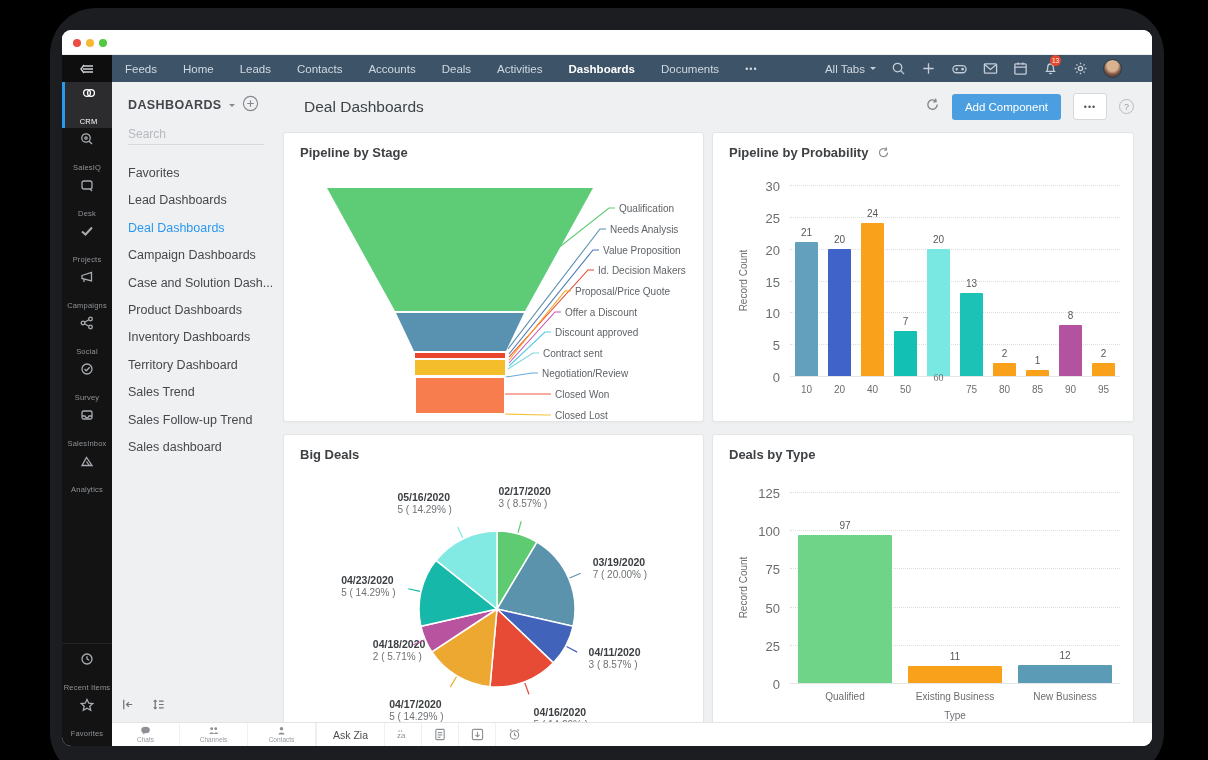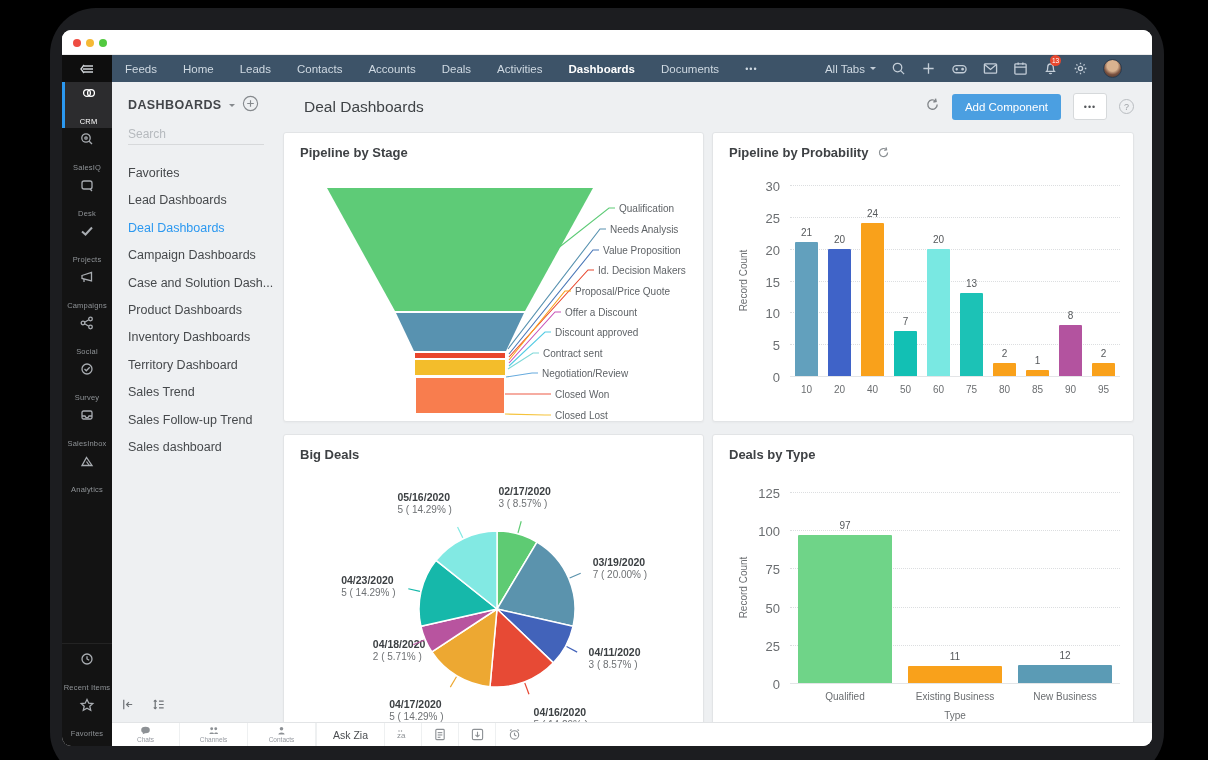--- a/index.html
+++ b/index.html
@@ -371,21 +371,21 @@
             <div class="blabel" style="left: 110px; top: 100.667px; width: 33px;">20</div>
             <div class="xtick" style="left: 71.5px; top: 251px; width: 110px;">20</div>
             <div class="bar" style="left: 148px; top: 90.2px; width: 23px; height: 152.8px; background: rgb(249, 161, 27);"></div>
             <div class="blabel" style="left: 143px; top: 75.2px; width: 33px;">24</div>
             <div class="xtick" style="left: 104.5px; top: 251px; width: 110px;">40</div>
             <div class="bar" style="left: 181px; top: 198.433px; width: 23px; height: 44.5667px; background: rgb(18, 192, 180);"></div>
             <div class="blabel" style="left: 176px; top: 183.433px; width: 33px;">7</div>
             <div class="xtick" style="left: 137.5px; top: 251px; width: 110px;">50</div>
             <div class="bar" style="left: 214px; top: 115.667px; width: 23px; height: 127.333px; background: rgb(121, 232, 226);"></div>
             <div class="blabel" style="left: 209px; top: 100.667px; width: 33px;">20</div>
-            <div class="xtick" style="left: 170.5px; top: 251px; width: 110px;">60</div>
+            <div class="xtick" style="left: 170.5px; top: 239px; width: 110px; font-family: Liberation Serif, serif;">60</div>
             <div class="bar" style="left: 247px; top: 160.233px; width: 23px; height: 82.7667px; background: rgb(28, 194, 182);"></div>
             <div class="blabel" style="left: 242px; top: 145.233px; width: 33px;">13</div>
             <div class="xtick" style="left: 203.5px; top: 251px; width: 110px;">75</div>
             <div class="bar" style="left: 280px; top: 230.267px; width: 23px; height: 12.7333px; background: rgb(249, 161, 27);"></div>
             <div class="blabel" style="left: 275px; top: 215.267px; width: 33px;">2</div>
             <div class="xtick" style="left: 236.5px; top: 251px; width: 110px;">80</div>
             <div class="bar" style="left: 313px; top: 236.633px; width: 23px; height: 6.36667px; background: rgb(249, 161, 27);"></div>
             <div class="blabel" style="left: 308px; top: 221.633px; width: 33px;">1</div>
             <div class="xtick" style="left: 269.5px; top: 251px; width: 110px;">85</div>
             <div class="bar" style="left: 346px; top: 192.067px; width: 23px; height: 50.9333px; background: rgb(179, 83, 159);"></div>

